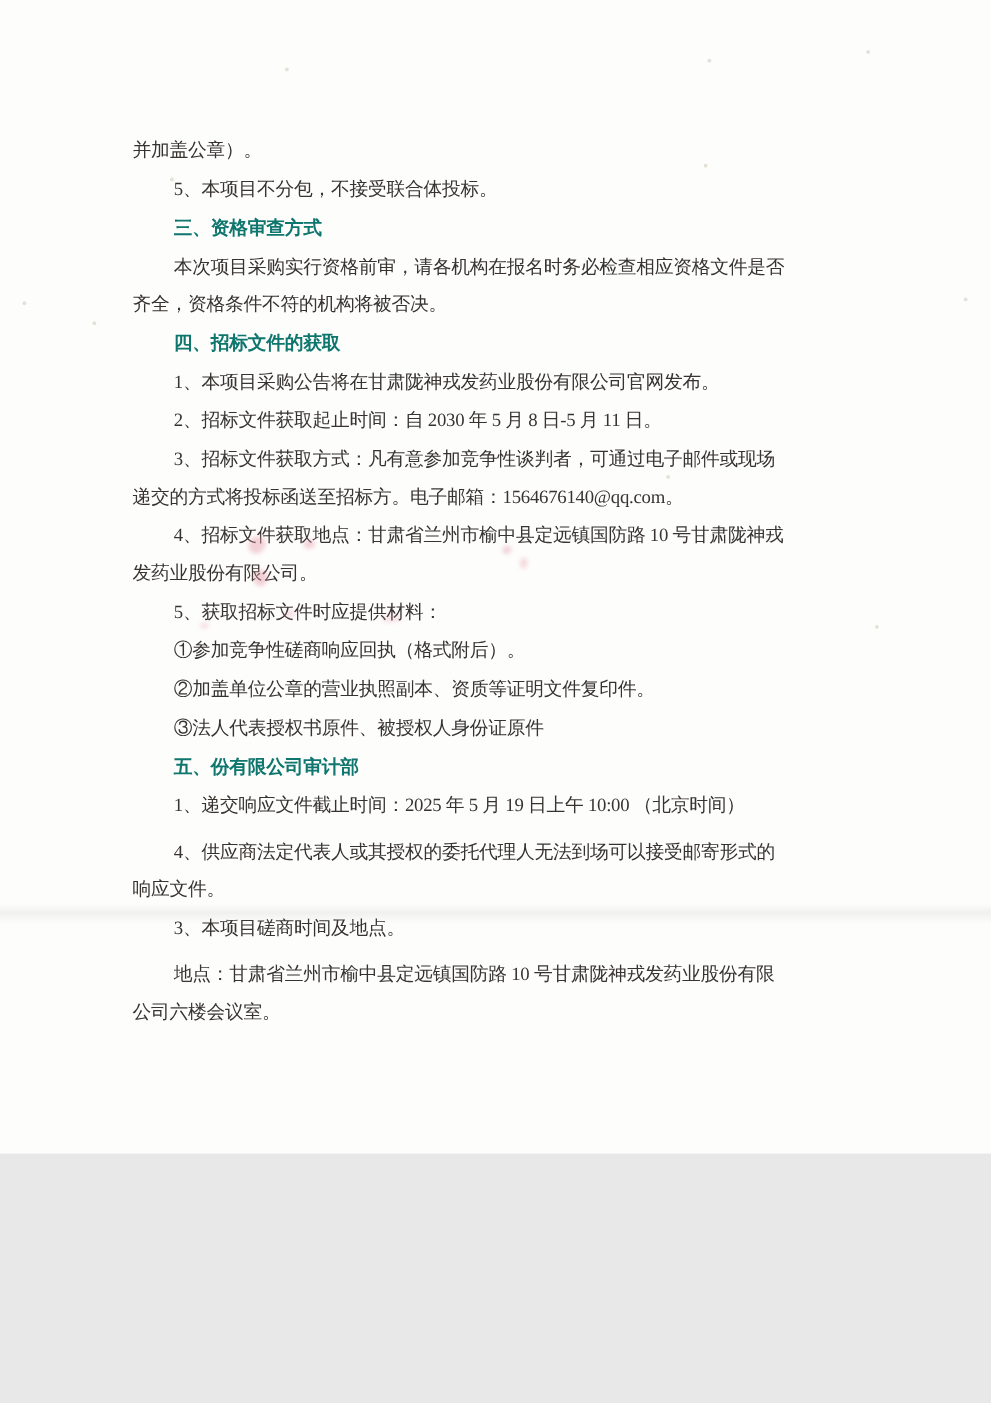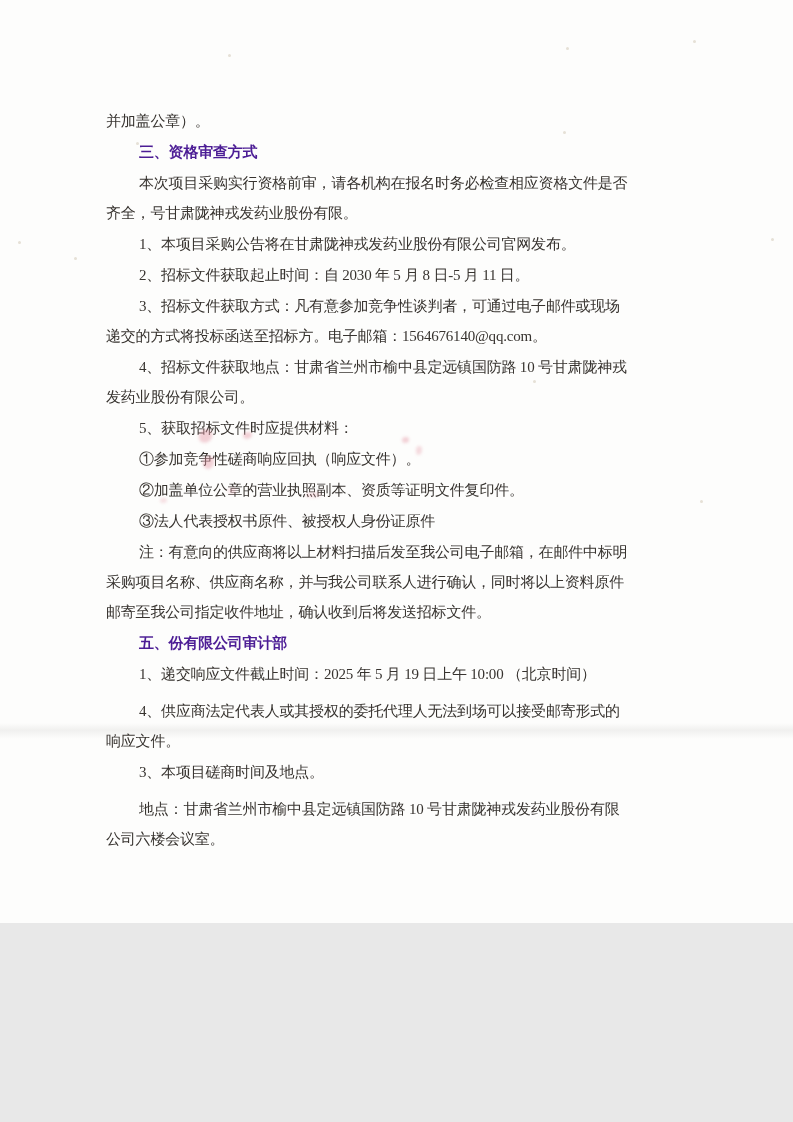--- a/index.html
+++ b/index.html
@@ -18,21 +18,21 @@
     position:absolute;
     left:106px;top:106px;
     width:624px;
   }
   .para{
     white-space:pre-wrap;
     text-indent:2.2em;
     margin:0 0 1px 0;
   }
   .cont{text-indent:0;}
-  .heading{font-weight:bold;color:#4c1d95;}
+  .heading{font-weight:bold;color:#0f766e;}
   .gap{margin-bottom:7px;}
   
   .shadow-band{
     position:absolute;left:0;top:723px;width:793px;height:16px;
     background:linear-gradient(to bottom,rgba(130,128,122,0) 0%,rgba(130,128,122,0.10) 45%,rgba(130,128,122,0) 100%);
     pointer-events:none;
   }
   
   .pink{
     position:absolute;background:#e59aa7;opacity:.45;
@@ -53,36 +53,35 @@
     background:#b9ab90;opacity:.35;pointer-events:none;
   }
 </style>
 </head>
 <body>
 
 <div id="page">
 
   <div id="textblock">
     <p class="para cont">并加盖公章）。</p>
+    <p class="para">5、本项目不分包，不接受联合体投标。</p>
     <p class="para heading">三、资格审查方式</p>
     <p class="para">本次项目采购实行资格前审，请各机构在报名时务必检查相应资格文件是否
-齐全，号甘肃陇神戎发药业股份有限。</p>
+齐全，资格条件不符的机构将被否决。</p>
+    <p class="para heading">四、招标文件的获取</p>
     <p class="para">1、本项目采购公告将在甘肃陇神戎发药业股份有限公司官网发布。</p>
     <p class="para">2、招标文件获取起止时间：自 2030 年 5 月 8 日-5 月 11 日。</p>
     <p class="para">3、招标文件获取方式：凡有意参加竞争性谈判者，可通过电子邮件或现场
 递交的方式将投标函送至招标方。电子邮箱：1564676140@qq.com。</p>
     <p class="para">4、招标文件获取地点：甘肃省兰州市榆中县定远镇国防路 10 号甘肃陇神戎
 发药业股份有限公司。</p>
     <p class="para">5、获取招标文件时应提供材料：</p>
-    <p class="para">①参加竞争性磋商响应回执（响应文件）。</p>
+    <p class="para">①参加竞争性磋商响应回执（格式附后）。</p>
     <p class="para">②加盖单位公章的营业执照副本、资质等证明文件复印件。</p>
     <p class="para">③法人代表授权书原件、被授权人身份证原件</p>
-    <p class="para">注：有意向的供应商将以上材料扫描后发至我公司电子邮箱，在邮件中标明
-采购项目名称、供应商名称，并与我公司联系人进行确认，同时将以上资料原件
-邮寄至我公司指定收件地址，确认收到后将发送招标文件。</p>
     <p class="para heading">五、份有限公司审计部</p>
     <p class="para gap">1、递交响应文件截止时间：2025 年 5 月 19 日上午 10:00 （北京时间）</p>
     <p class="para">4、供应商法定代表人或其授权的委托代理人无法到场可以接受邮寄形式的
 响应文件。</p>
     <p class="para gap">3、本项目磋商时间及地点。</p>
     <p class="para gap">地点：甘肃省兰州市榆中县定远镇国防路 10 号甘肃陇神戎发药业股份有限
 公司六楼会议室。</p>
   </div>
 
   <div class="shadow-band"></div>

